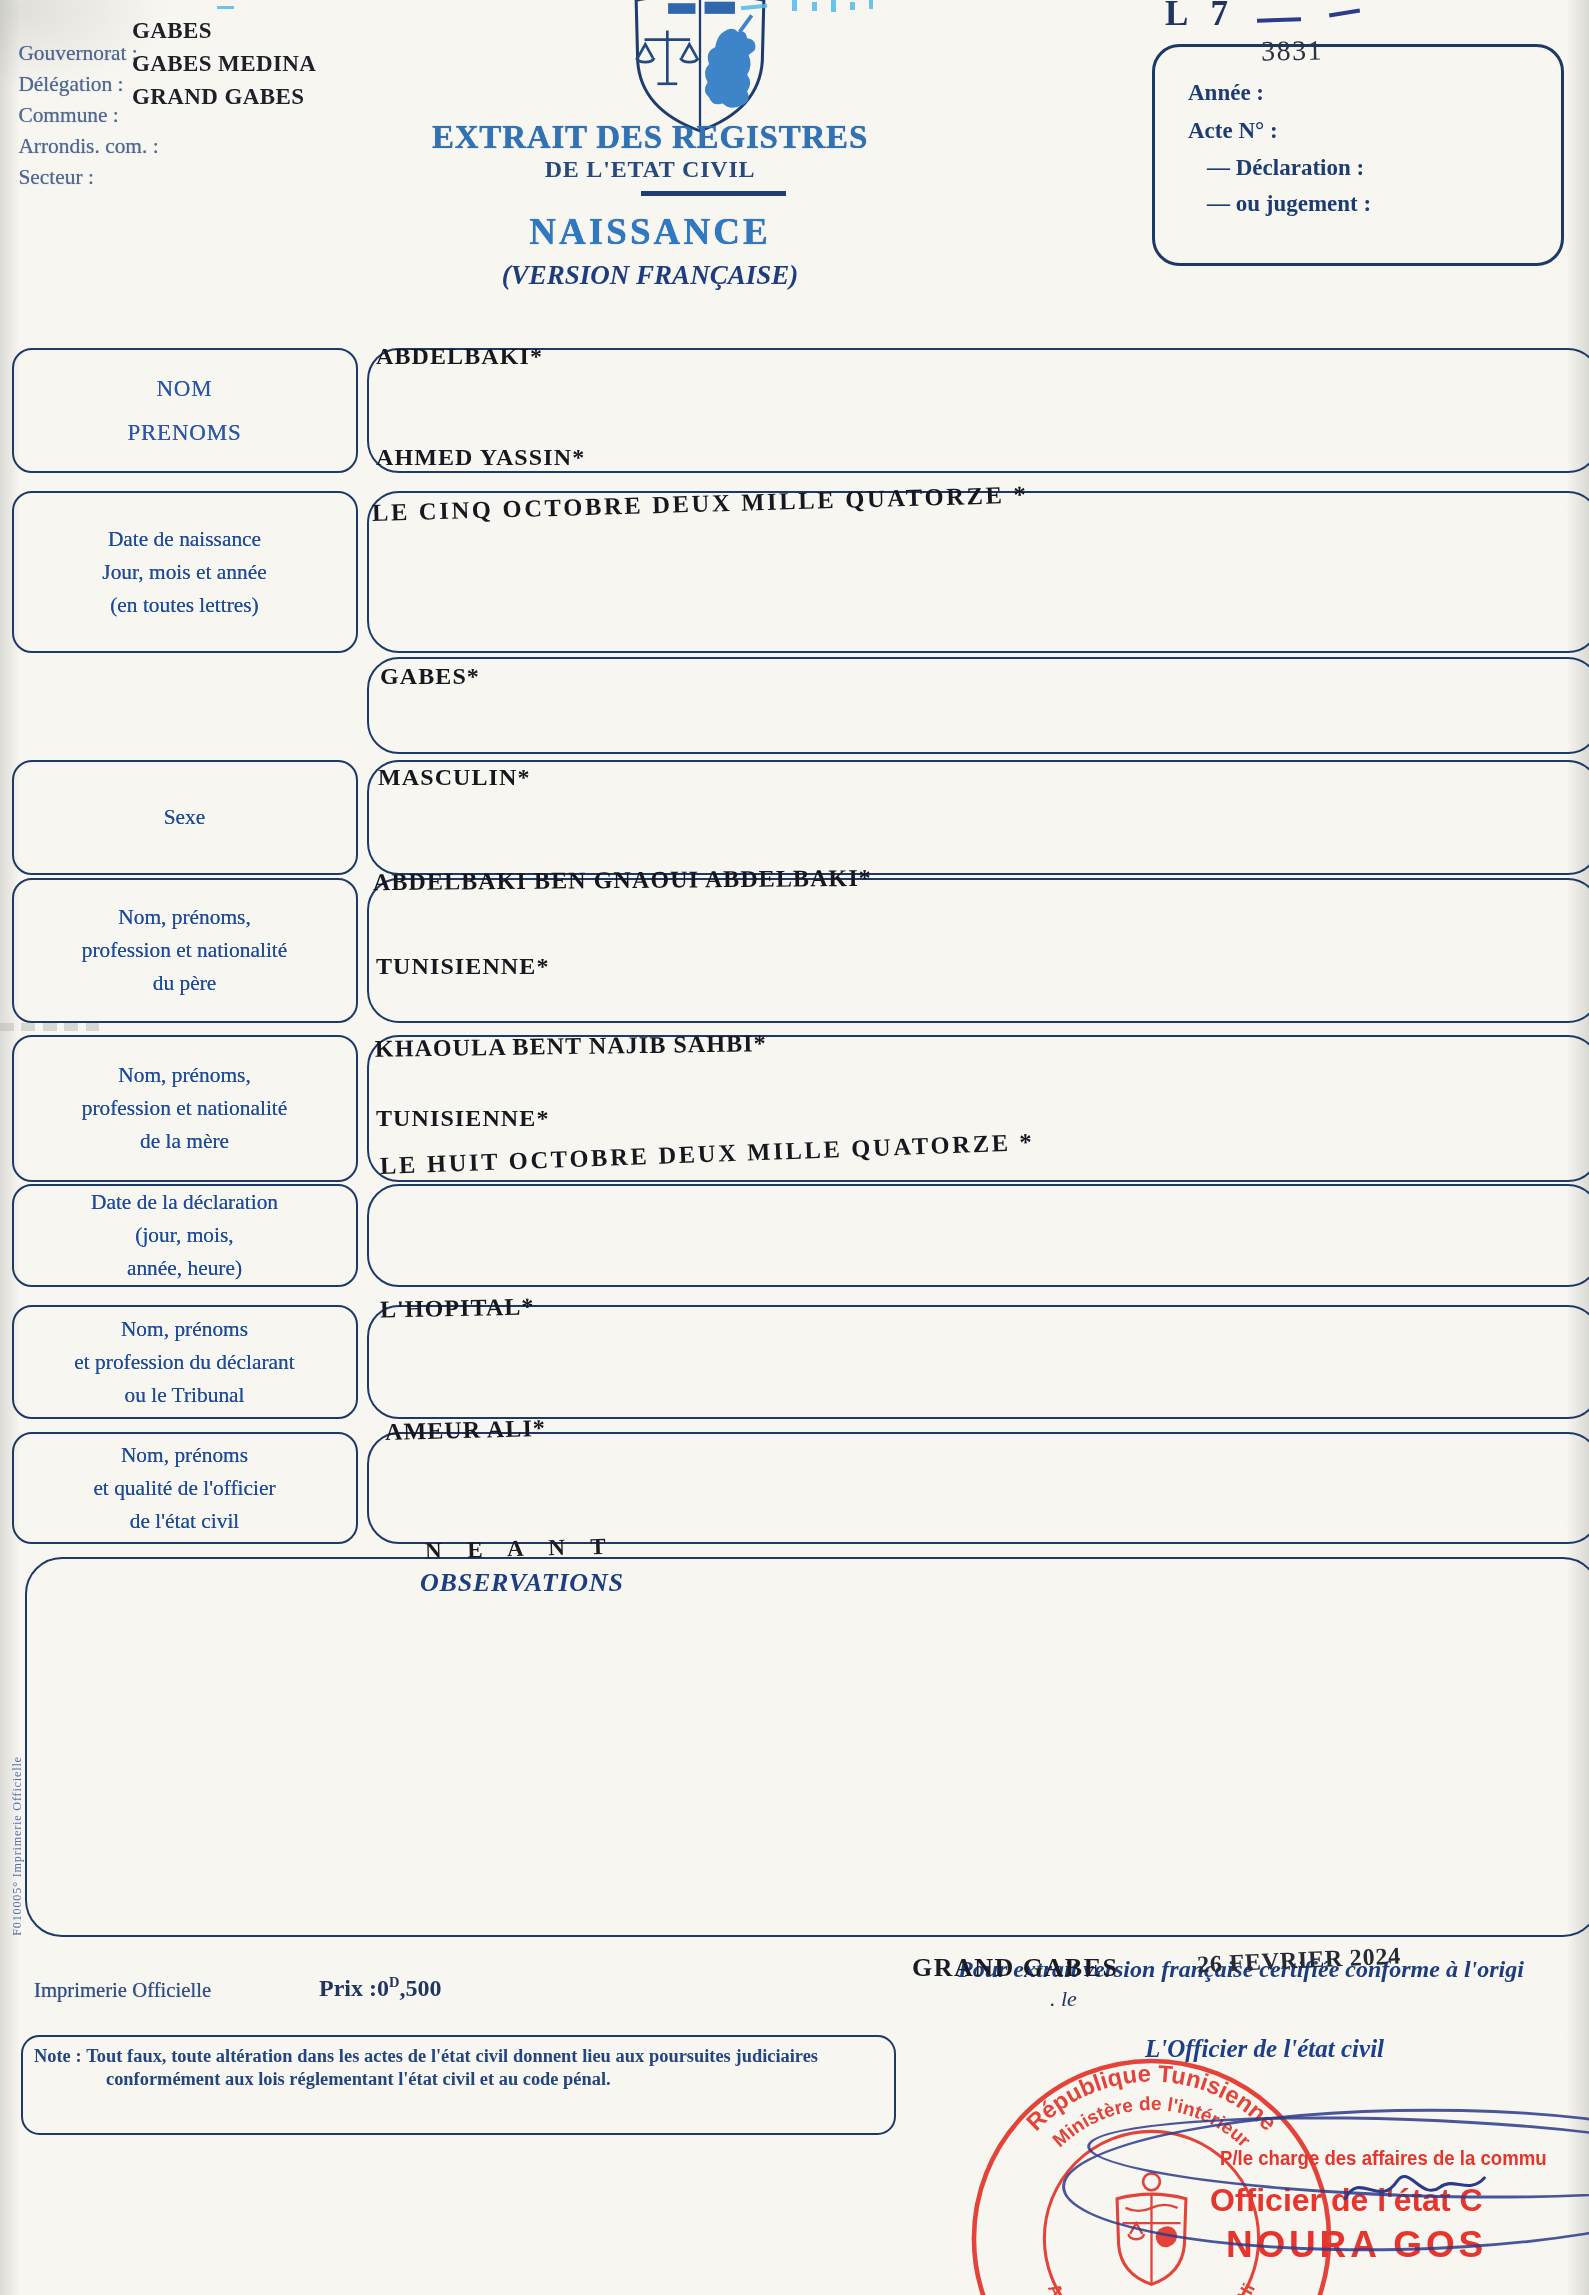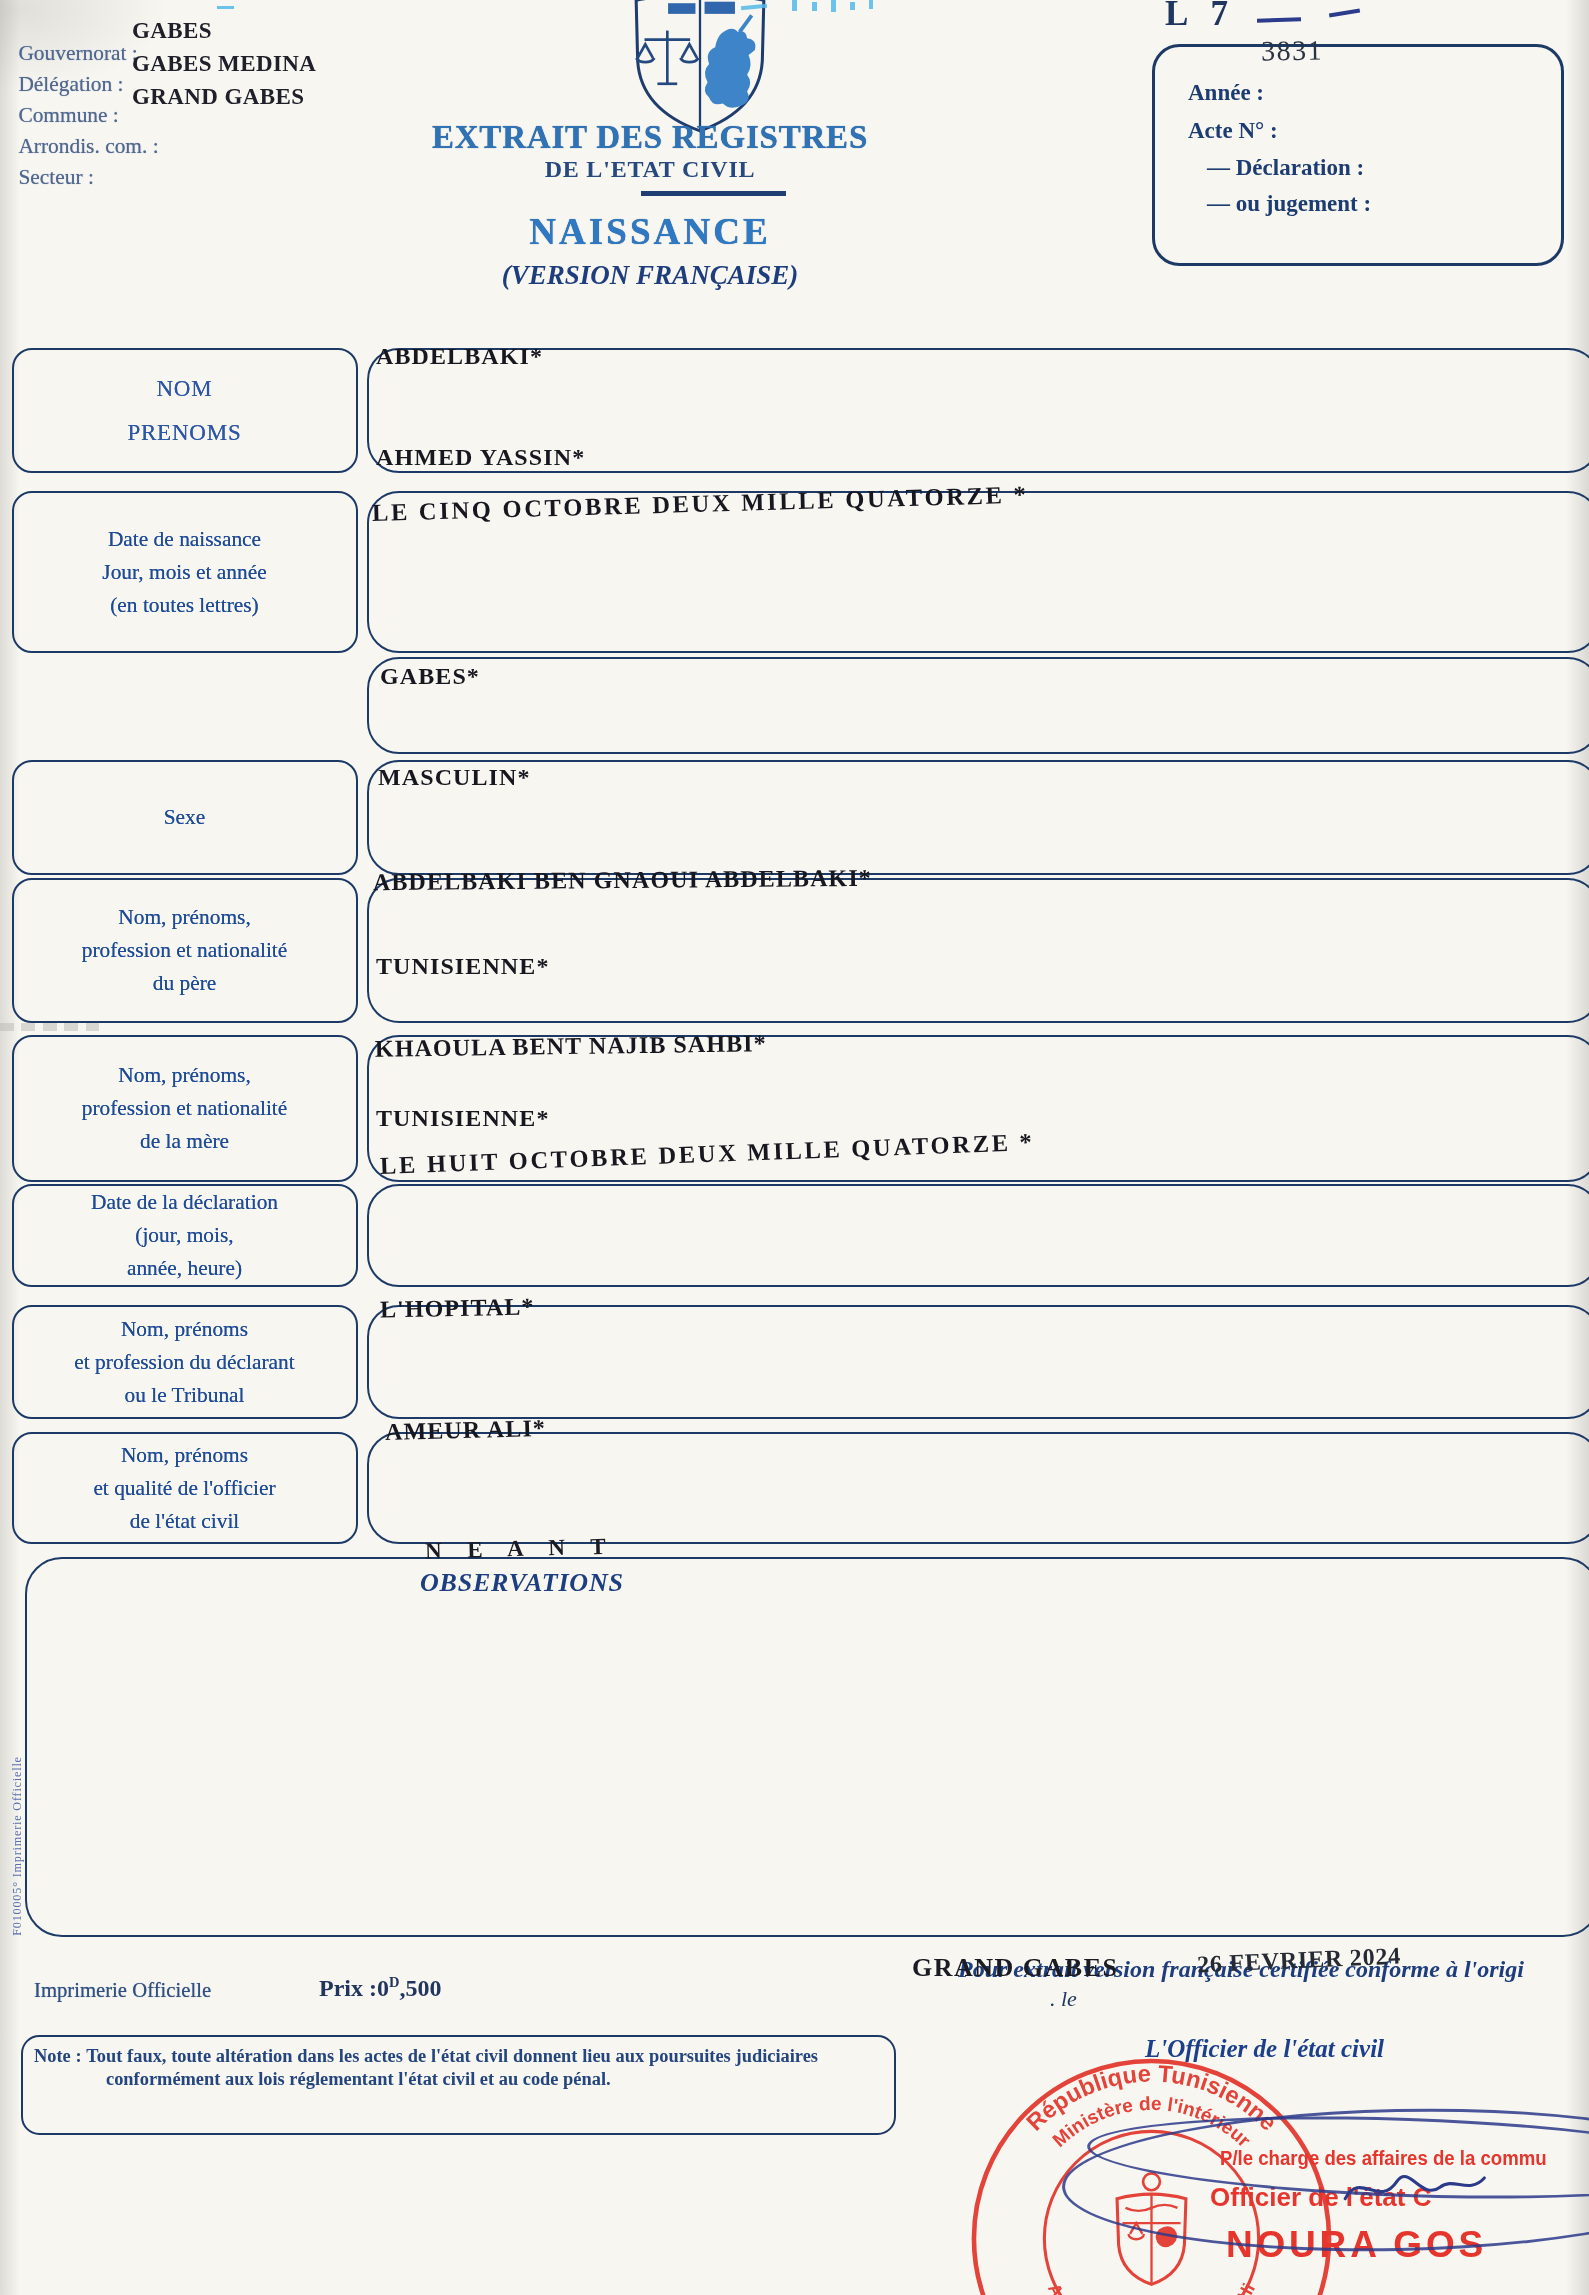--- a/index.html
+++ b/index.html
@@ -101,21 +101,21 @@
        color:#1e3d7c;white-space:nowrap;z-index:4;}
   .datestamp{position:absolute;left:1197px;top:1947px;font-size:24px;font-weight:700;color:#252a33;
        letter-spacing:0.8px;transform:rotate(-2.5deg);z-index:5;white-space:nowrap;}
   .leline{position:absolute;left:1050px;top:1986px;font-size:22px;font-style:italic;color:#20375f;}
   .officerblue{position:absolute;left:1145px;top:2035px;font-size:25px;font-weight:700;
        font-style:italic;color:#1c3f8a;white-space:nowrap;z-index:6;}
 
   .redtext{position:absolute;color:#e5352c;font-family:"Liberation Sans","DejaVu Sans",sans-serif;
        font-weight:700;white-space:nowrap;z-index:7;}
   .redline1{left:1220px;top:2147px;font-size:20px;transform:scaleX(.93);transform-origin:left;}
-  .redline2{left:1210px;top:2182px;font-size:26px;}
+  .redline2{left:1210px;top:2182px;font-size:32px;}
   .redname{left:1226px;top:2224px;font-size:37px;letter-spacing:3.8px;}
 
   .ellipseblue{position:absolute;border:3.4px solid #2c3a8a;border-radius:50%;opacity:.85;z-index:8;}
   .el1{left:1062px;top:2109px;width:666px;height:136px;transform:rotate(-1.2deg);}
   .el2{left:1087px;top:2118px;width:635px;height:73px;transform:rotate(2deg);}
   .sig{position:absolute;left:1339px;top:2164px;z-index:9;}
   .stampsvg{position:absolute;left:964px;top:2057px;z-index:6;opacity:.95;}
   .emblem{position:absolute;left:624px;top:-37px;}
 </style>
 </head>

